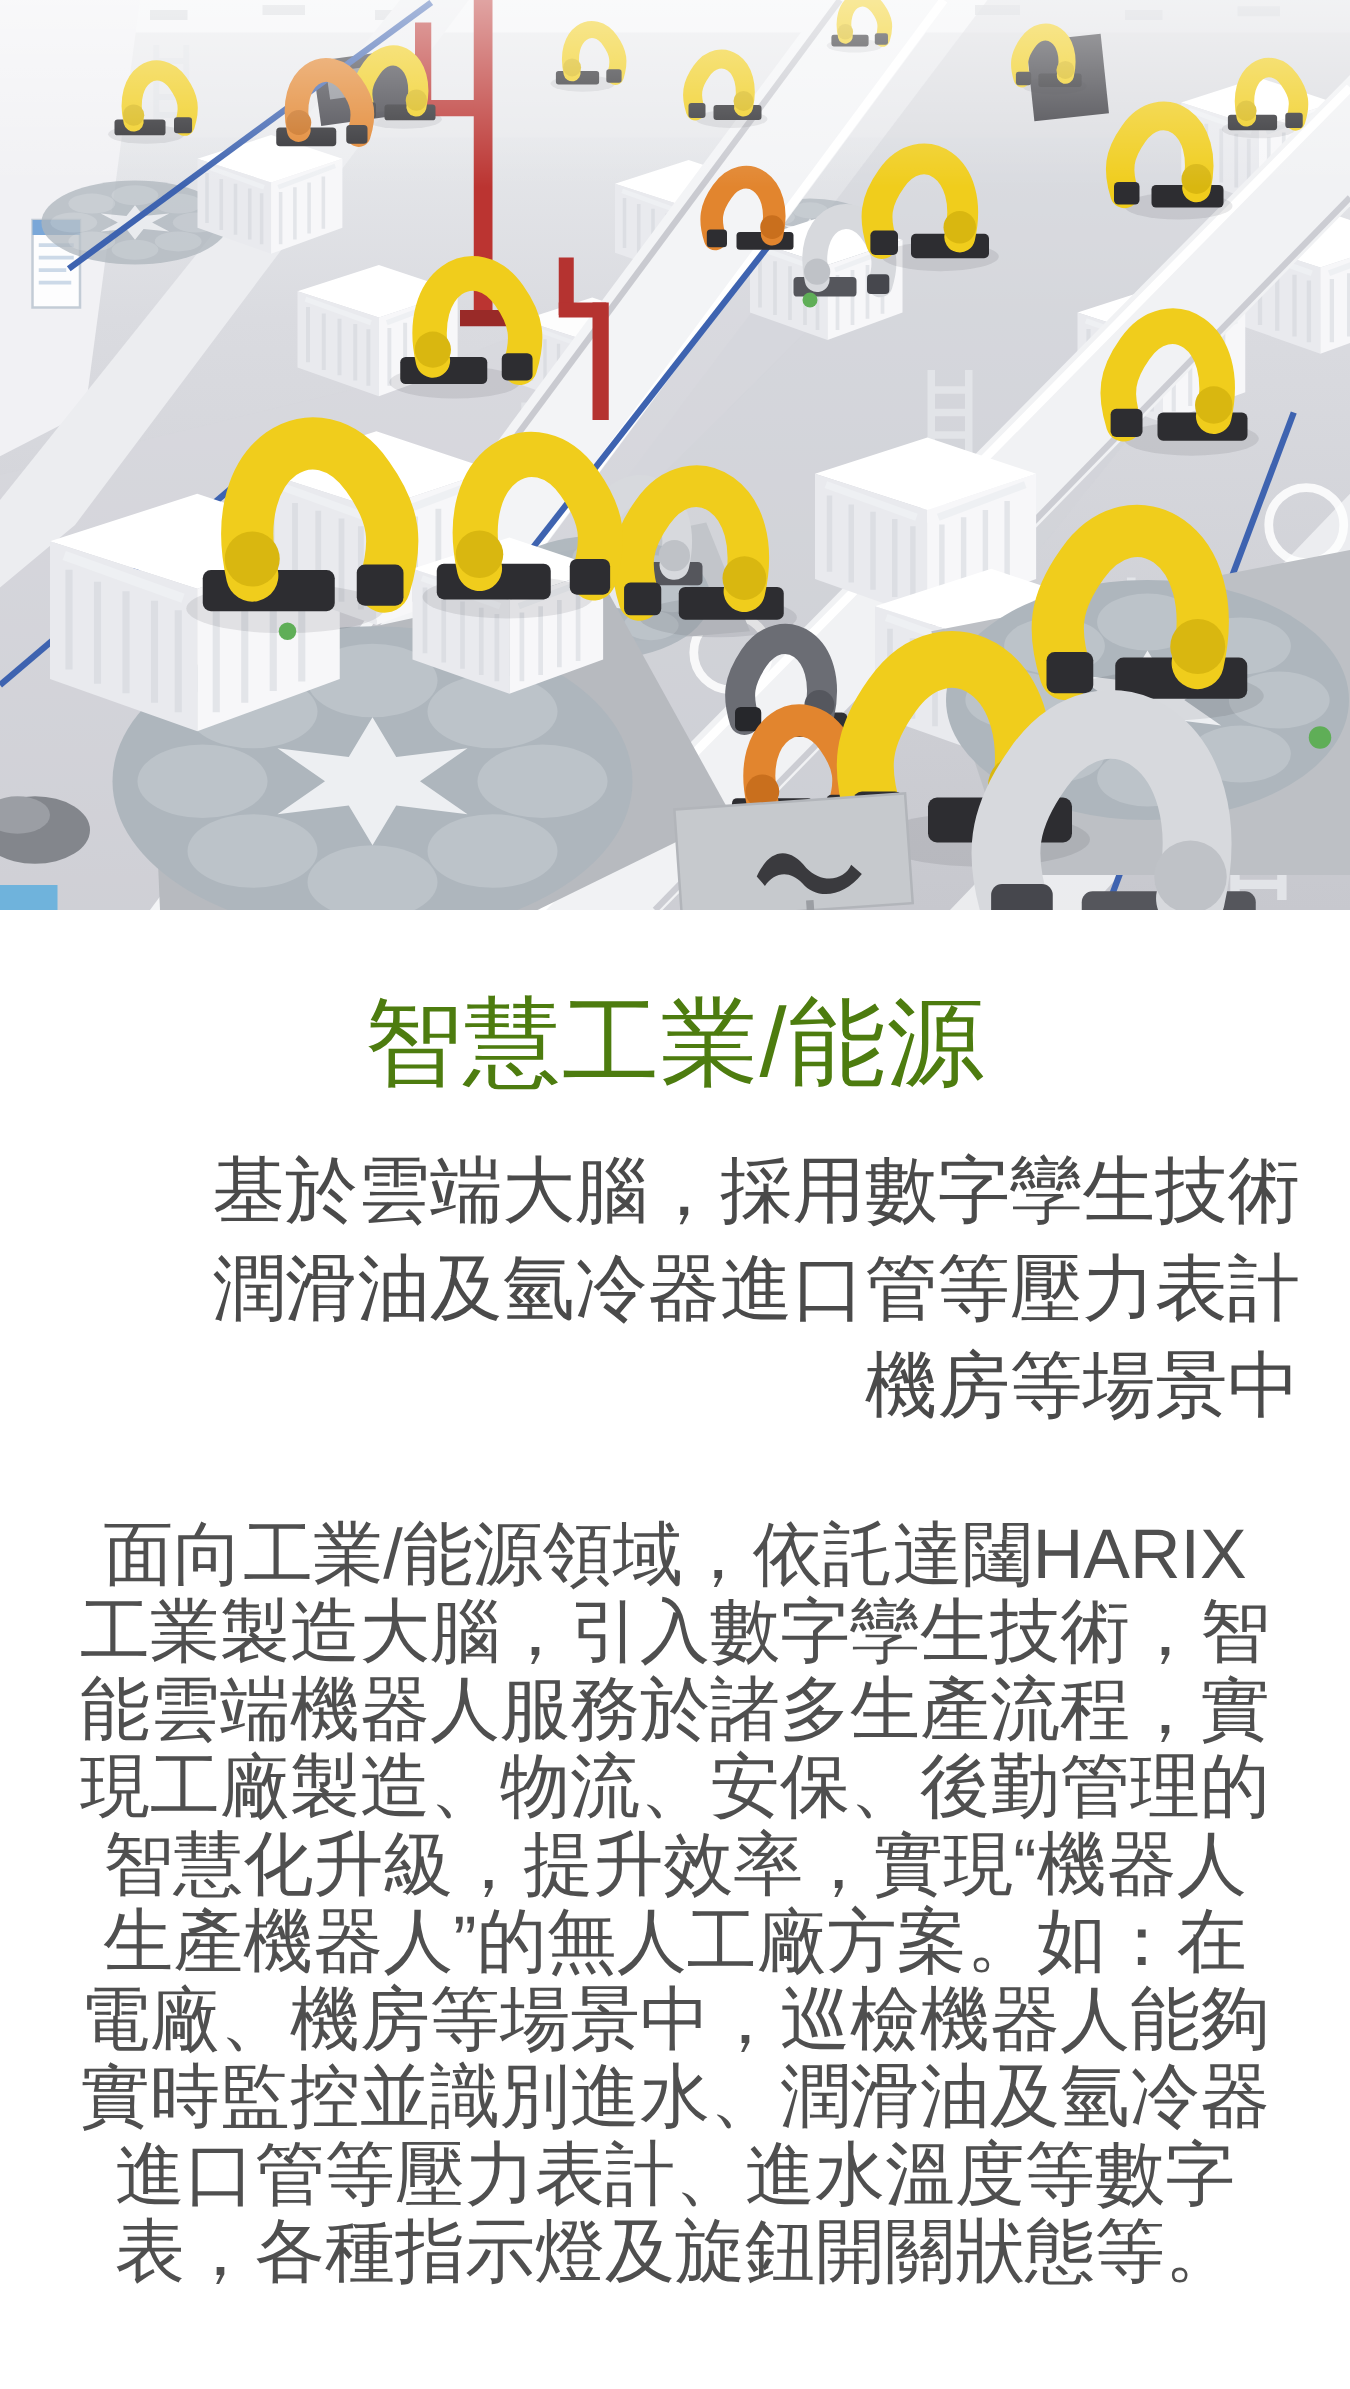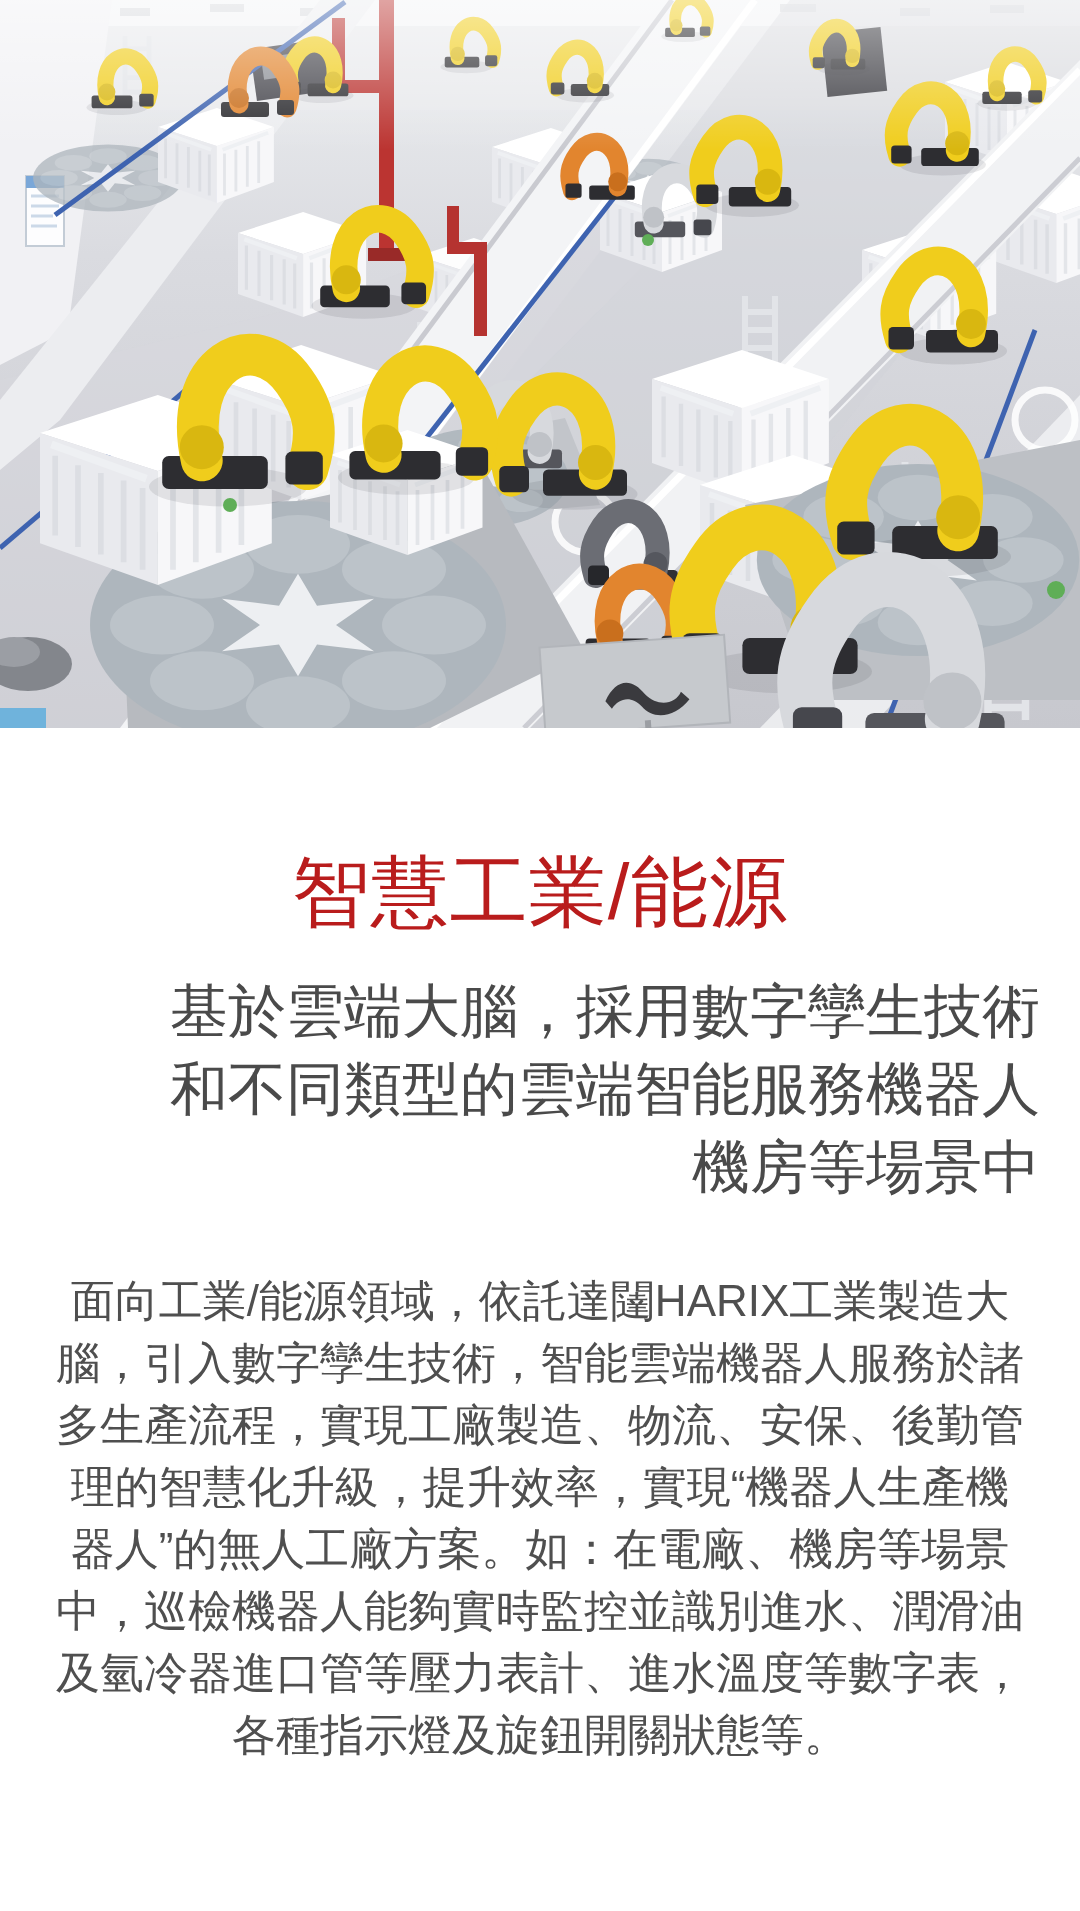--- a/index.html
+++ b/index.html
@@ -5,33 +5,33 @@
   html,body{margin:0;padding:0;}
   body{
     width:1080px;height:1911px;background:#ffffff;overflow:hidden;
     font-family:"Liberation Sans",sans-serif;
     -webkit-font-smoothing:antialiased;
   }
   .hero{width:1080px;height:728px;overflow:hidden;background:#d8d8dc;}
   .hero svg{display:block;}
   .content{width:1080px;}
   .page-title{
-    margin:114px 0 0 0;text-align:center;
+    margin:56px 0 0 0;text-align:center;
     font-size:78px;line-height:100px;font-weight:500;
-    color:#b91c1c;letter-spacing:1px;
+    color:#4d7c0f;letter-spacing:1px;
   }
   .page-subtitle{
     margin:30px auto 0 auto;width:1000px;text-align:right;
     font-size:58px;line-height:78px;font-weight:400;
     color:#4a4a4a;letter-spacing:0px;
   }
   .page-body{
     margin:64px auto 0 auto;width:968px;
     text-align:center;text-justify:inter-ideograph;
-    font-size:44px;line-height:62px;font-weight:400;
+    font-size:56px;line-height:62px;font-weight:400;
     color:#4f4f4f;
   }
 </style>
 </head>
 <body>
 
 <div class="hero">
 <svg width="1080" height="728" viewBox="0 0 1080 728" xmlns="http://www.w3.org/2000/svg">
   <defs>
     <linearGradient id="bg" x1="0" y1="0" x2="0" y2="1">
@@ -241,17 +241,17 @@
   <rect x="0" y="708" width="46" height="20" fill="#6fb3dc"></rect>
 
   <rect x="0" y="0" width="1080" height="150" fill="url(#fade)"></rect>
 </svg>
 </div>
 
 <div class="content">
   <h1 class="page-title">智慧工業/能源</h1>
   <h2 class="page-subtitle">
     <div>基於雲端大腦，採用數字孿生技術</div>
-    <div>和不同類型的雲端智能服務機器人</div>
+    <div>潤滑油及氫冷器進口管等壓力表計</div>
     <div>機房等場景中</div>
   </h2>
   <p class="page-body">面向工業/能源領域，依託達闥HARIX工業製造大腦，引入數字孿生技術，智能雲端機器人服務於諸多生產流程，實現工廠製造、物流、安保、後勤管理的智慧化升級，提升效率，實現“機器人生產機器人”的無人工廠方案。如：在電廠、機房等場景中，巡檢機器人能夠實時監控並識別進水、潤滑油及氫冷器進口管等壓力表計、進水溫度等數字表，各種指示燈及旋鈕開關狀態等。</p>
 </div>
 
 </body></html>

